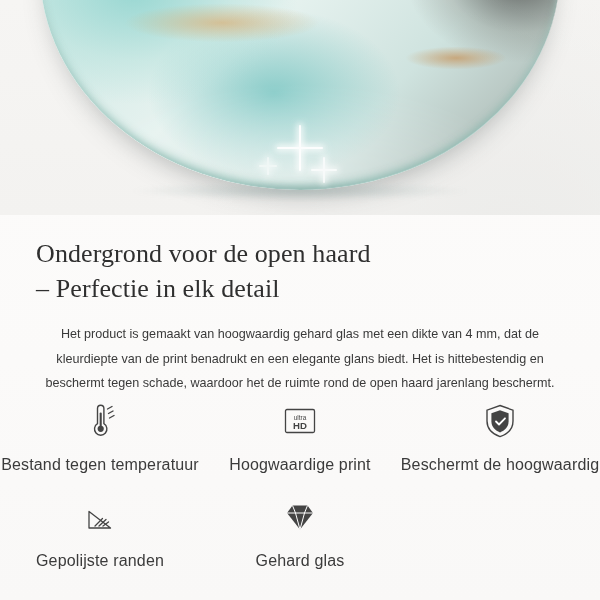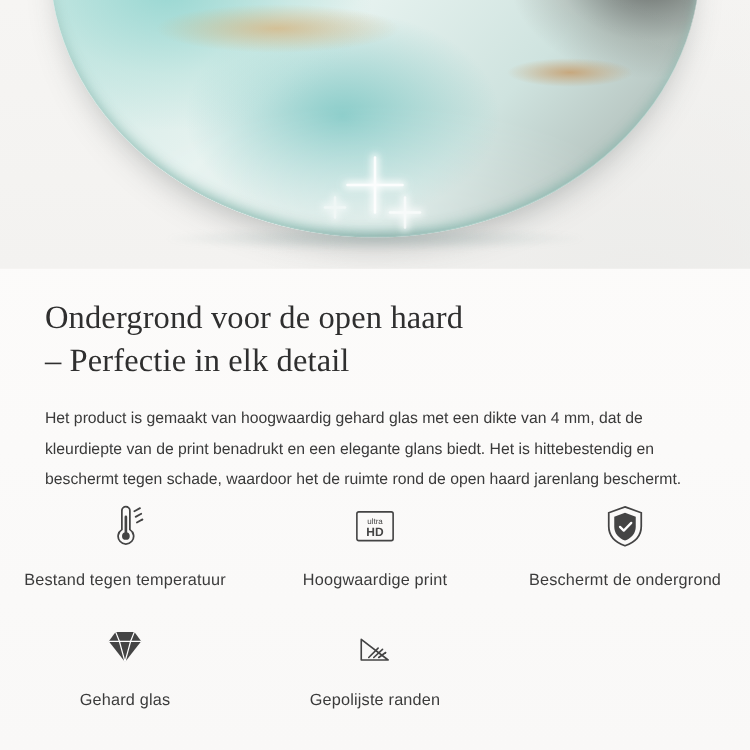--- a/index.html
+++ b/index.html
@@ -140,20 +140,21 @@
     letter-spacing: 0.1px;
   }
   .headline .l2 { display: block; }
   .body-copy {
     margin: 0;
     padding: 16px 36px 0 36px;
     font-size: 12.6px;
     line-height: 1.95;
     color: #3a3a3a;
     font-weight: 400;
+    text-align: center;
   }
 
   
   .features {
     position: absolute;
     left: 0;
     top: 392px;
     width: 600px;
     display: grid;
     grid-template-columns: repeat(3, 1fr);
@@ -170,21 +171,21 @@
   .feature-icon {
     width: 46px;
     height: 46px;
     display: flex;
     align-items: center;
     justify-content: center;
     color: #444444;
   }
   .feature-label {
     margin-top: 12px;
-    font-size: 13px;
+    font-size: 16px;
     color: #3b3b3b;
     text-align: center;
     letter-spacing: 0.15px;
   }
   svg { display: block; }
 </style>
 </head>
 <body>
 
 <div class="page">
@@ -238,44 +239,44 @@
     </div>
 
     <div class="feature">
       <div class="feature-icon">
         <svg width="40" height="42" viewBox="0 0 40 42" fill="none">
           <path d="M20 5.5 L33 10.2 V21 c0 8.2 -5.8 13.1 -13 15.6 C12.8 34.1 7 29.2 7 21 V10.2 Z" stroke="#444" stroke-width="1.4" fill="none"></path>
           <path d="M20 10.2 L28.6 13.3 V21.3 c0 5.7 -3.9 9.3 -8.6 11.1 C15.3 30.6 11.4 27 11.4 21.3 V13.3 Z" fill="#444"></path>
           <path d="M16 21.5 l3 3 6 -6.2" stroke="#ffffff" stroke-width="1.8" fill="none" stroke-linecap="round" stroke-linejoin="round"></path>
         </svg>
       </div>
-      <div class="feature-label">Beschermt de ondergrond</div>
+      <div class="feature-label">Beschermt de hoogwaardig</div>
+    </div>
+
+    <div class="feature">
+      <div class="feature-icon">
+        <svg width="40" height="40" viewBox="0 0 40 40" fill="none" stroke="#444" stroke-width="1.3" stroke-linecap="round">
+          <path d="M9 31 V14.5 L30.5 31 Z" fill="none" stroke-linejoin="round"></path>
+          <line x1="15" y1="29" x2="22.5" y2="21.5"></line>
+          <line x1="19" y1="29" x2="26" y2="22.5"></line>
+          <line x1="23" y1="29" x2="28.5" y2="25"></line>
+        </svg>
+      </div>
+      <div class="feature-label">Gepolijste randen</div>
     </div>
 
     <div class="feature">
       <div class="feature-icon">
         <svg width="42" height="38" viewBox="0 0 42 38" fill="none">
           <path d="M8 15 L21 31.5 L34 15 Z" fill="#444"></path>
           <path d="M8 15 L13.5 7.5 H28.5 L34 15 Z" fill="#444"></path>
           <path d="M8 15 H34" stroke="#ffffff" stroke-width="1"></path>
           <path d="M13.5 7.5 L16.5 15 L21 31.5" stroke="#ffffff" stroke-width="1" fill="none"></path>
           <path d="M28.5 7.5 L25.5 15 L21 31.5" stroke="#ffffff" stroke-width="1" fill="none"></path>
           <path d="M16.5 15 H25.5" stroke="#ffffff" stroke-width="0"></path>
         </svg>
       </div>
       <div class="feature-label">Gehard glas</div>
     </div>
 
-    <div class="feature">
-      <div class="feature-icon">
-        <svg width="40" height="40" viewBox="0 0 40 40" fill="none" stroke="#444" stroke-width="1.3" stroke-linecap="round">
-          <path d="M9 31 V14.5 L30.5 31 Z" fill="none" stroke-linejoin="round"></path>
-          <line x1="15" y1="29" x2="22.5" y2="21.5"></line>
-          <line x1="19" y1="29" x2="26" y2="22.5"></line>
-          <line x1="23" y1="29" x2="28.5" y2="25"></line>
-        </svg>
-      </div>
-      <div class="feature-label">Gepolijste randen</div>
-    </div>
-
 
   </div>
 </div>
 
 </body></html>

